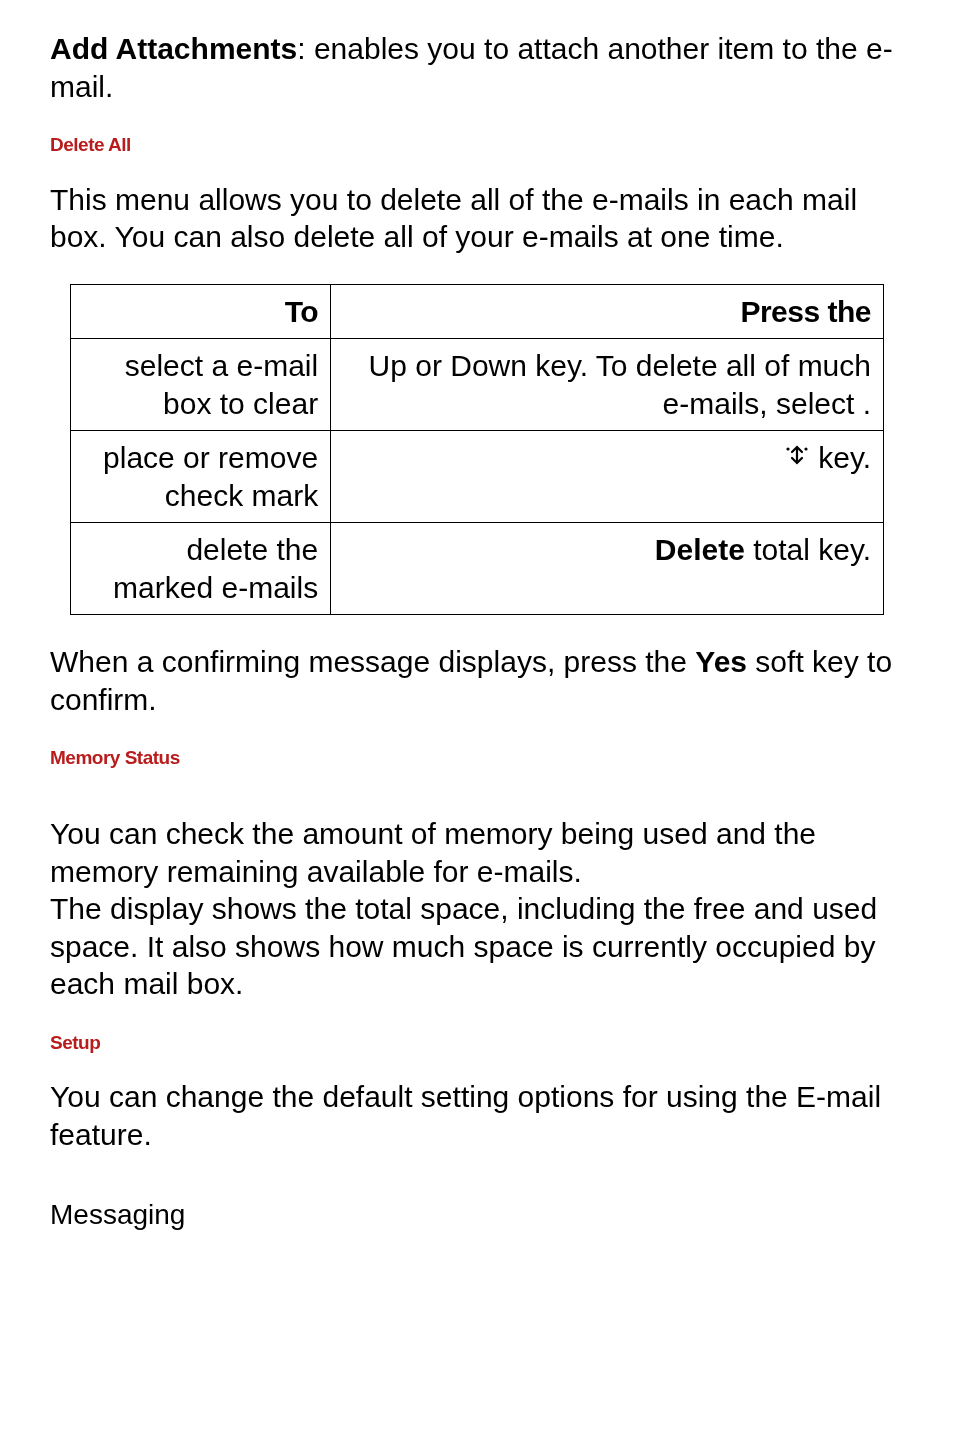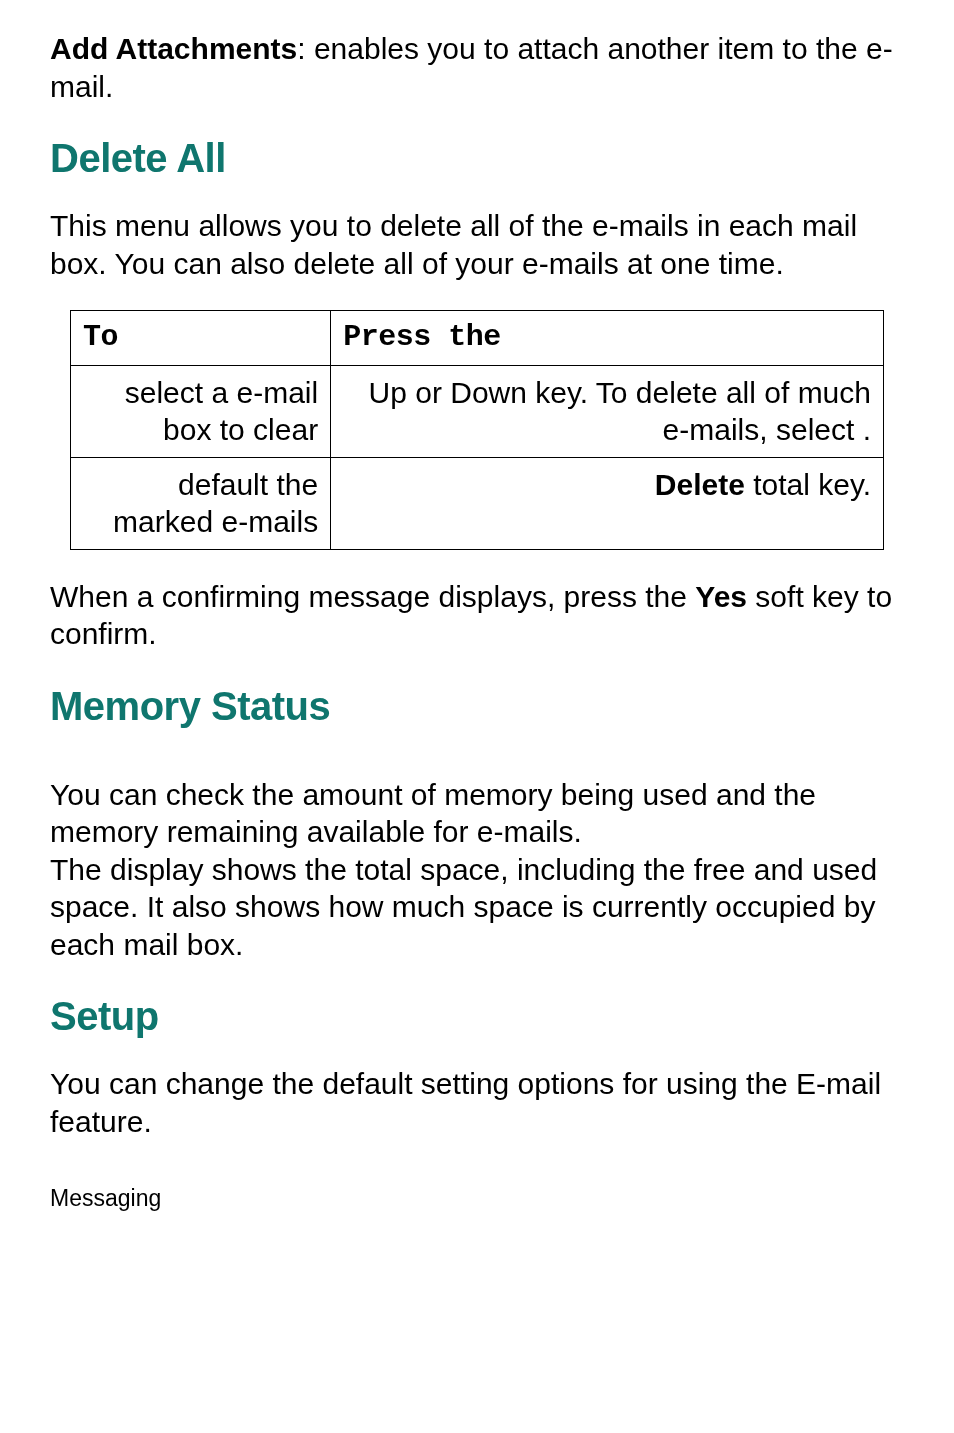--- a/index.html
+++ b/index.html
@@ -17,61 +17,61 @@
       font-size: 30px;
       line-height: 1.25;
     }
     .body-text {
       margin-bottom: 28px;
     }
     .bold {
       font-weight: bold;
     }
     .section-header {
-      color: #0f766e;
+      color: #b91c1c;
       font-family: "Arial Black", Arial, sans-serif;
       font-weight: 900;
-      font-size: 40px;
+      font-size: 19px;
       margin-bottom: 24px;
       font-stretch: condensed;
       letter-spacing: -0.5px;
     }
     table {
       border-collapse: collapse;
       width: 100%;
       margin-left: 20px;
       margin-right: 20px;
       width: calc(100% - 40px);
       margin-bottom: 28px;
     }
     th, td {
       border: 1px solid #000000;
       padding: 8px 12px;
       text-align: right;
       vertical-align: top;
       font-size: 30px;
     }
     th {
-      text-align: left;
-      font-family: Liberation Mono, monospace;
+      text-align: right;
+      font-family: Liberation Sans, sans-serif;
       font-weight: 900;
       font-stretch: condensed;
       letter-spacing: -0.5px;
     }
     th:first-child {
       width: 32%;
     }
     .nav-icon {
       display: inline-block;
       vertical-align: middle;
       position: relative;
       top: -2px;
     }
     .footer {
-      font-size: 23px;
+      font-size: 28px;
       line-height: 1.3;
       margin-top: 44px;
     }
   </style>
 </head>
 <body>
 
 <p class="body-text">
   <span class="bold">Add Attachments</span><span>: enables you to attach another item to the e-mail.</span>
 </p>
@@ -86,21 +86,37 @@
       <th>To</th>
       <th>Press the</th>
     </tr>
   </thead>
   <tbody>
     <tr>
       <td>select a e-mail box to clear</td>
       <td>Up or Down key. To delete all of much e-mails, select        .</td>
     </tr>
     <tr>
-      <td>default the marked e-mails</td>
+      <td>place or remove check mark</td>
+      <td>
+        <span class="nav-icon">
+          <svg width="26" height="28" viewBox="0 0 26 28">
+            <g stroke="#000" stroke-width="2.2" fill="none" stroke-linecap="round">
+              <line x1="13" y1="7" x2="13" y2="21"></line>
+              <polyline points="8,11 13,6 18,11"></polyline>
+              <polyline points="8,17 13,22 18,17"></polyline>
+              <circle cx="4" cy="8" r="1.6" fill="#000" stroke="none"></circle>
+              <circle cx="22" cy="8" r="1.6" fill="#000" stroke="none"></circle>
+            </g>
+          </svg>
+        </span><span> key.</span>
+      </td>
+    </tr>
+    <tr>
+      <td>delete the marked e-mails</td>
       <td>
         <span class="bold">Delete</span><span> total key.</span>
       </td>
     </tr>
   </tbody>
 </table>
 
 <p class="body-text">
   <span>When a confirming message displays, press the </span><span class="bold">Yes</span><span> soft key to confirm.</span>
 </p>

